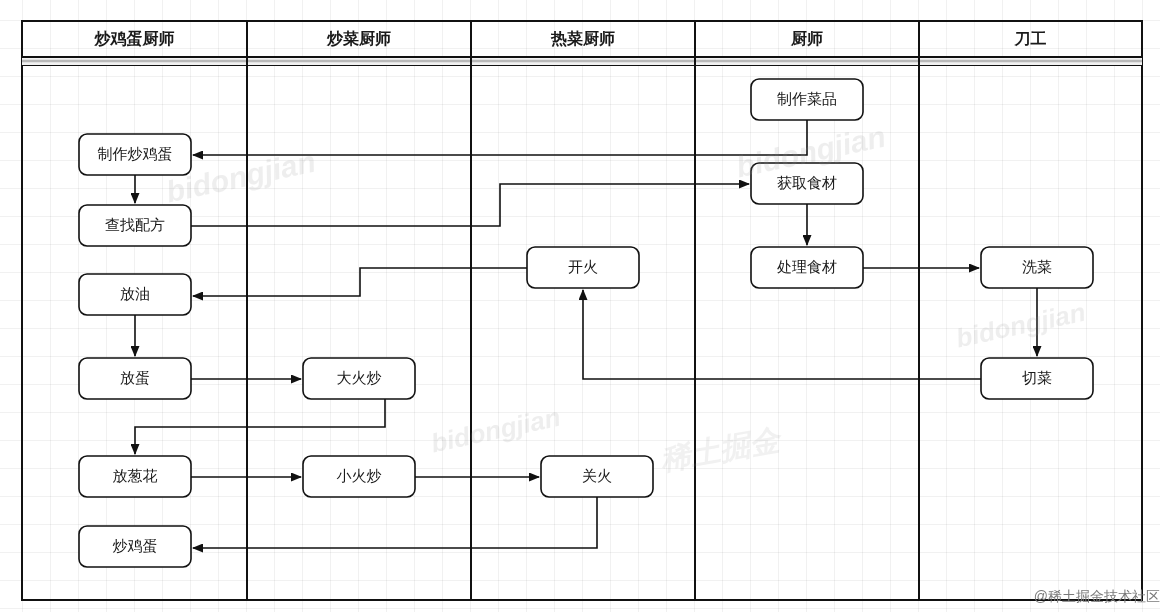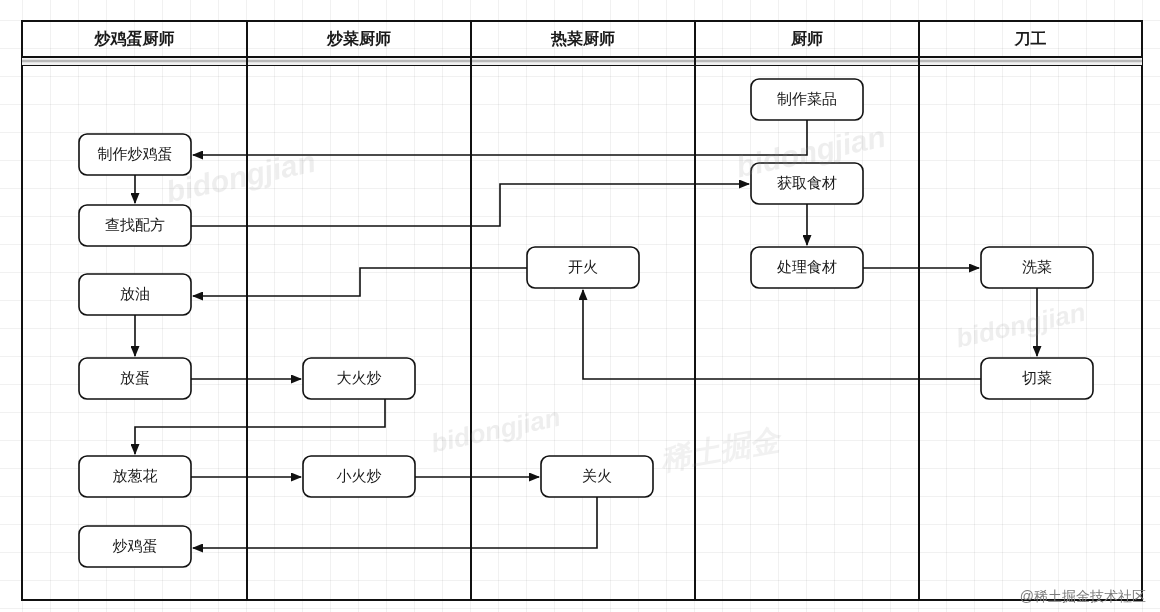--- a/index.html
+++ b/index.html
@@ -28,21 +28,21 @@
     font-weight:700;
     pointer-events:none;
     white-space:nowrap;
   }
   .wm-a{left:165px;top:160px;font-size:30px;transform:rotate(-12deg);}
   .wm-b{left:735px;top:135px;font-size:30px;transform:rotate(-12deg);}
   .wm-c{left:430px;top:415px;font-size:26px;transform:rotate(-12deg);}
   .wm-d{left:955px;top:310px;font-size:26px;transform:rotate(-12deg);}
   .wm-e{left:660px;top:430px;font-size:30px;transform:rotate(-10deg);color:rgba(150,150,150,0.13);}
   .credit{
-    position:absolute;right:14px;bottom:6px;
+    position:absolute;right:0;bottom:6px;
     font-size:14px;color:#7a7a7a;
     font-family:"Liberation Sans","DejaVu Sans",sans-serif;
     white-space:nowrap;
   }
   
   .lane-title{
     font-family:"Liberation Sans","DejaVu Sans",sans-serif;
     font-size:16px;font-weight:700;fill:#1a1a1a;
     text-anchor:middle;dominant-baseline:middle;
   }

